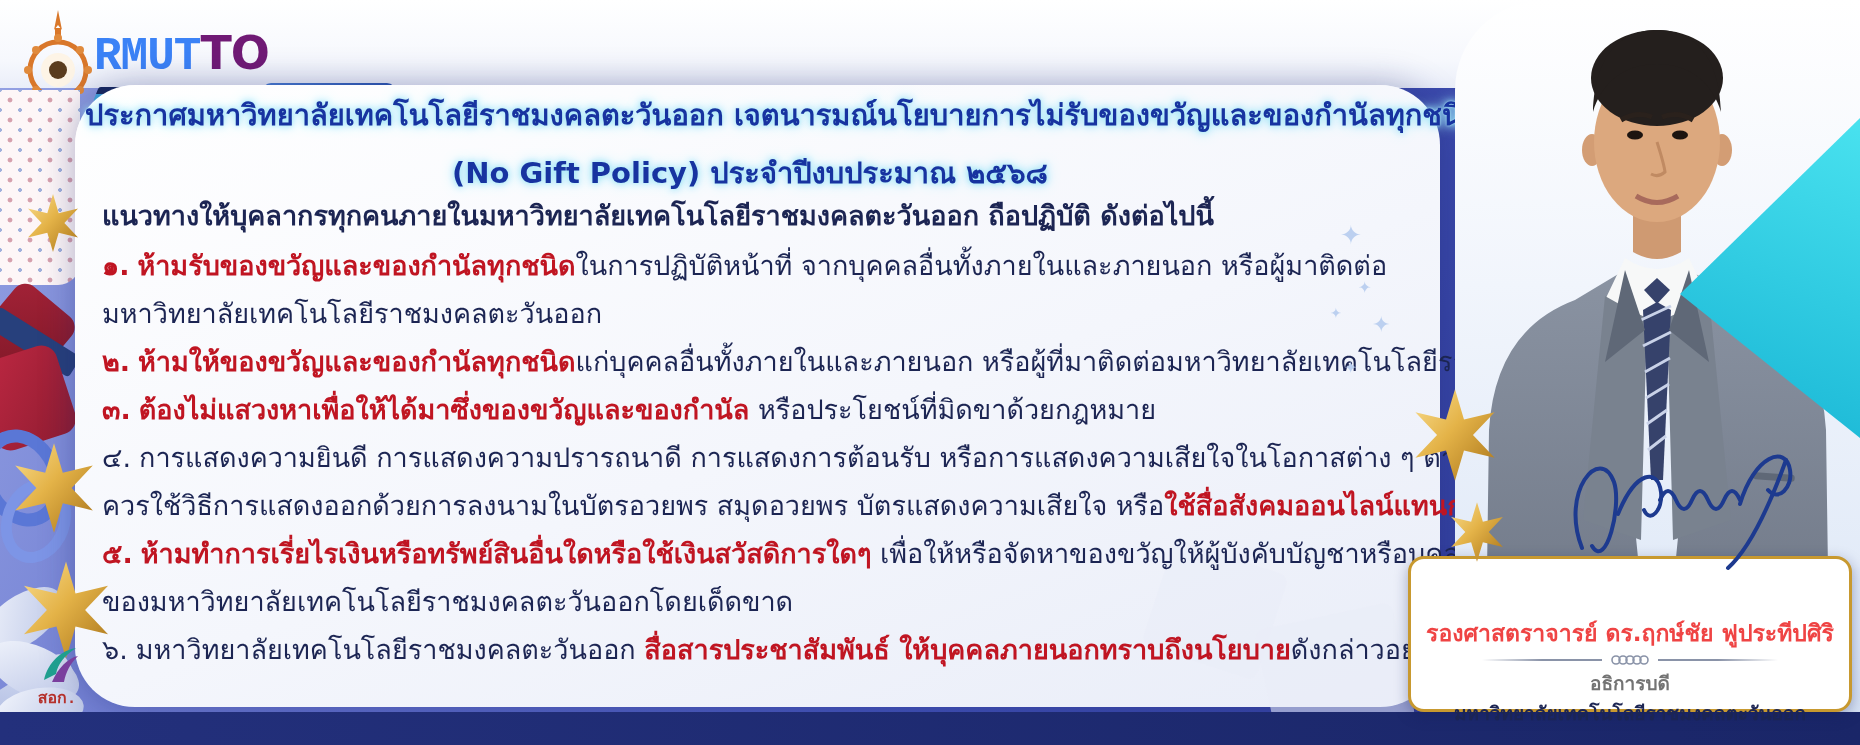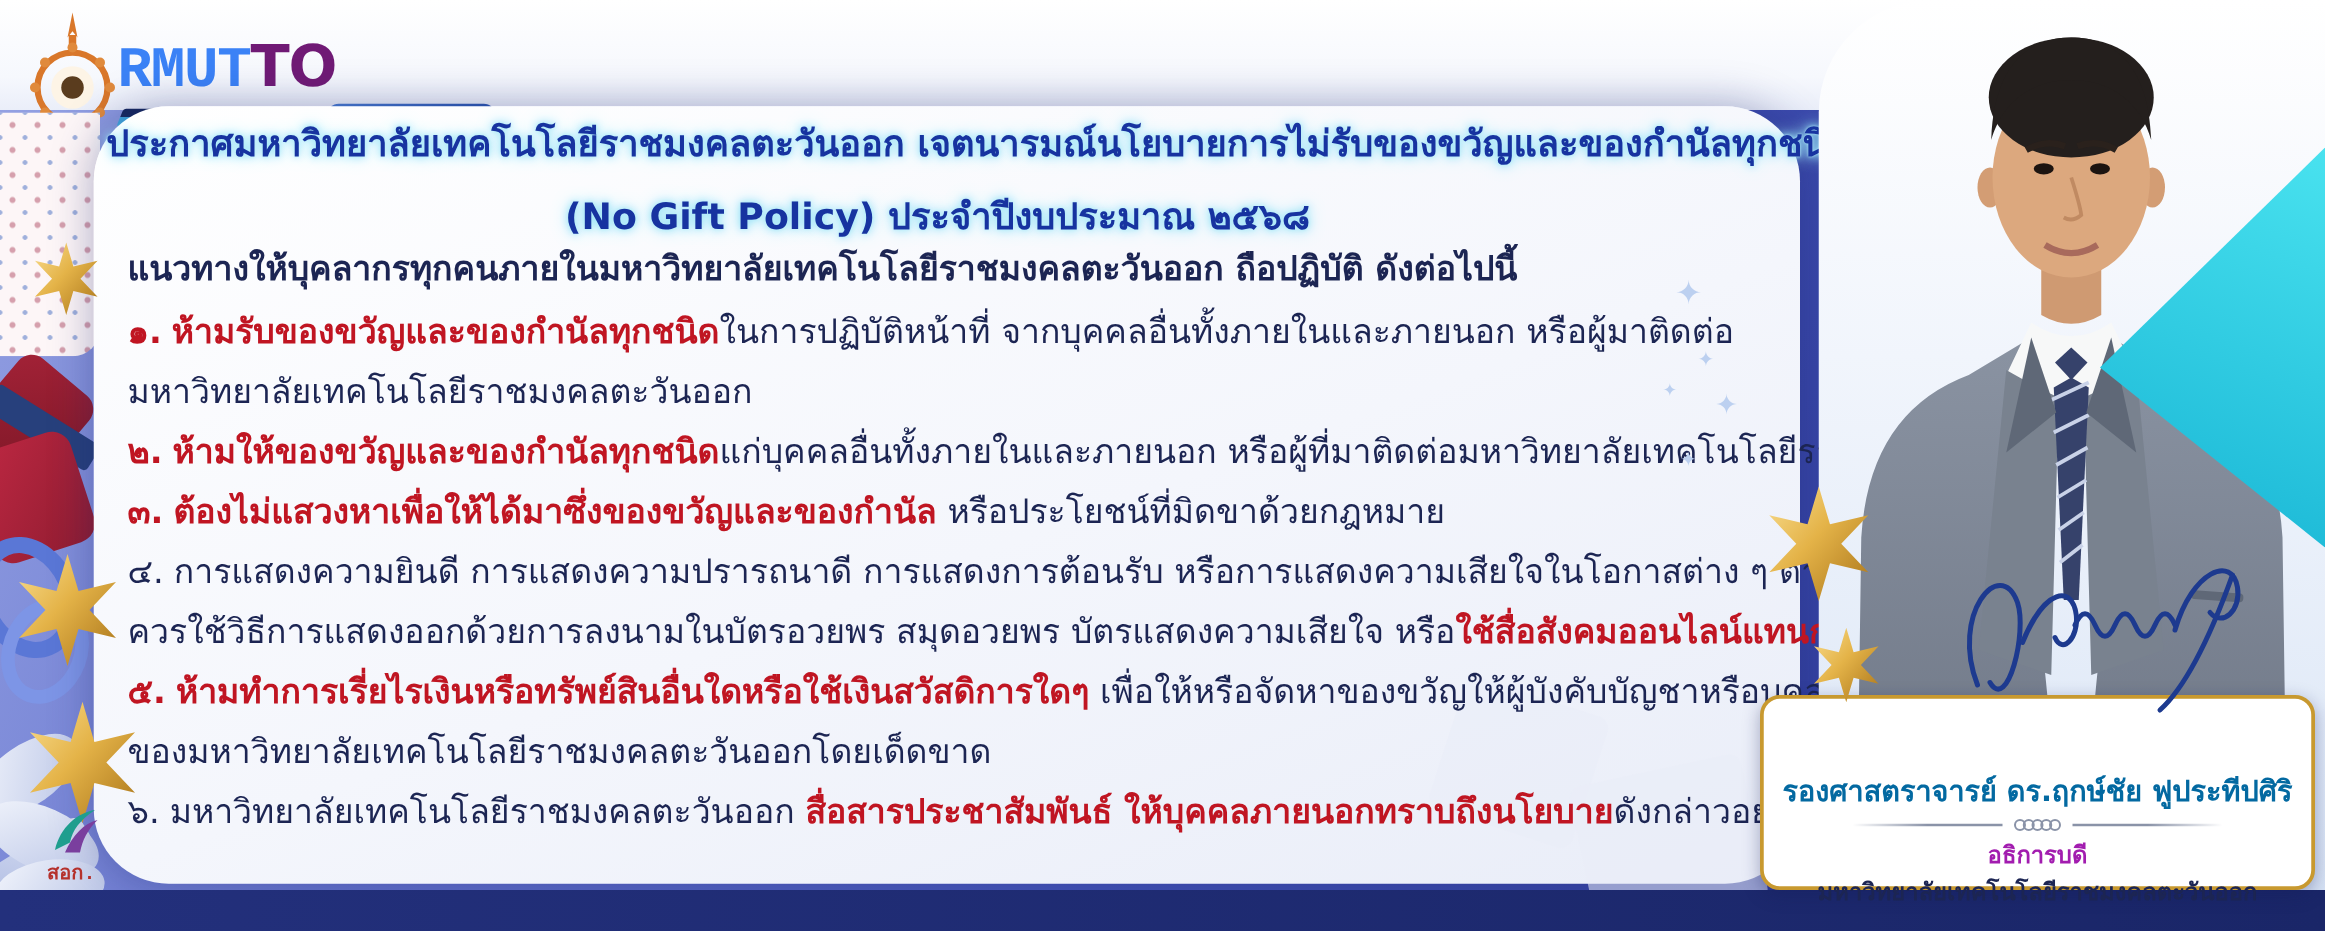--- a/index.html
+++ b/index.html
@@ -53,25 +53,25 @@
   .sparkle{position:absolute;color:#bcd0f0;z-index:18;}
   
   .photo{left:1455px;top:0;width:405px;height:712px;border-radius:90px 0 0 40px;overflow:hidden;
     background:linear-gradient(180deg,#ffffff 0%,#f1f5fc 40%,#dbe6f6 100%);}
   .cyantri{position:absolute;left:225px;top:118px;width:180px;height:320px;
     background:linear-gradient(200deg,#49e2ef,#17b4d4);clip-path:polygon(100% 0,100% 100%,0 55%);}
   .lowtri{position:absolute;left:0;top:470px;width:405px;height:242px;background:linear-gradient(200deg,#e7eefb,#c9d8ef);clip-path:polygon(0 100%,100% 40%,100% 100%);opacity:.7;}
   
   .sigbox{left:1408px;top:556px;width:438px;height:150px;background:#ffffff;border:3px solid #c8992f;border-radius:16px;z-index:40;
     box-shadow:0 4px 14px rgba(20,30,90,.35);text-align:center;}
-  .signame{margin-top:56px;font-size:23px;font-weight:bold;color:#0369a1;white-space:nowrap;}
+  .signame{margin-top:56px;font-size:23px;font-weight:bold;color:#ef4444;white-space:nowrap;}
   .sigdiv{display:flex;align-items:center;justify-content:center;gap:6px;height:14px;margin-top:2px;}
   .sigdiv .ln{width:120px;height:2px;background:linear-gradient(90deg,transparent,#8a93a8,#8a93a8);}
   .sigdiv .ln.r{background:linear-gradient(90deg,#8a93a8,#8a93a8,transparent);}
-  .sigpos{font-size:19px;font-weight:bold;color:#a21caf;margin-top:1px;}
+  .sigpos{font-size:19px;font-weight:bold;color:#737373;margin-top:1px;}
   .sigorg{font-size:19px;font-weight:bold;color:#1c2553;}
   .sigscript{left:1548px;top:430px;width:262px;height:150px;z-index:41;}
   
   .star{z-index:30;}
   
   .sok{left:22px;top:644px;width:70px;text-align:center;z-index:35;font-family:Liberation Mono, monospace;}
   .soktext{font-size:16px;font-weight:bold;color:#b5312c;margin-top:-4px;}
   
   .botbar{left:0;top:712px;width:1860px;height:33px;background:linear-gradient(90deg,#23307c,#1a2668);z-index:25;}
 </style>

